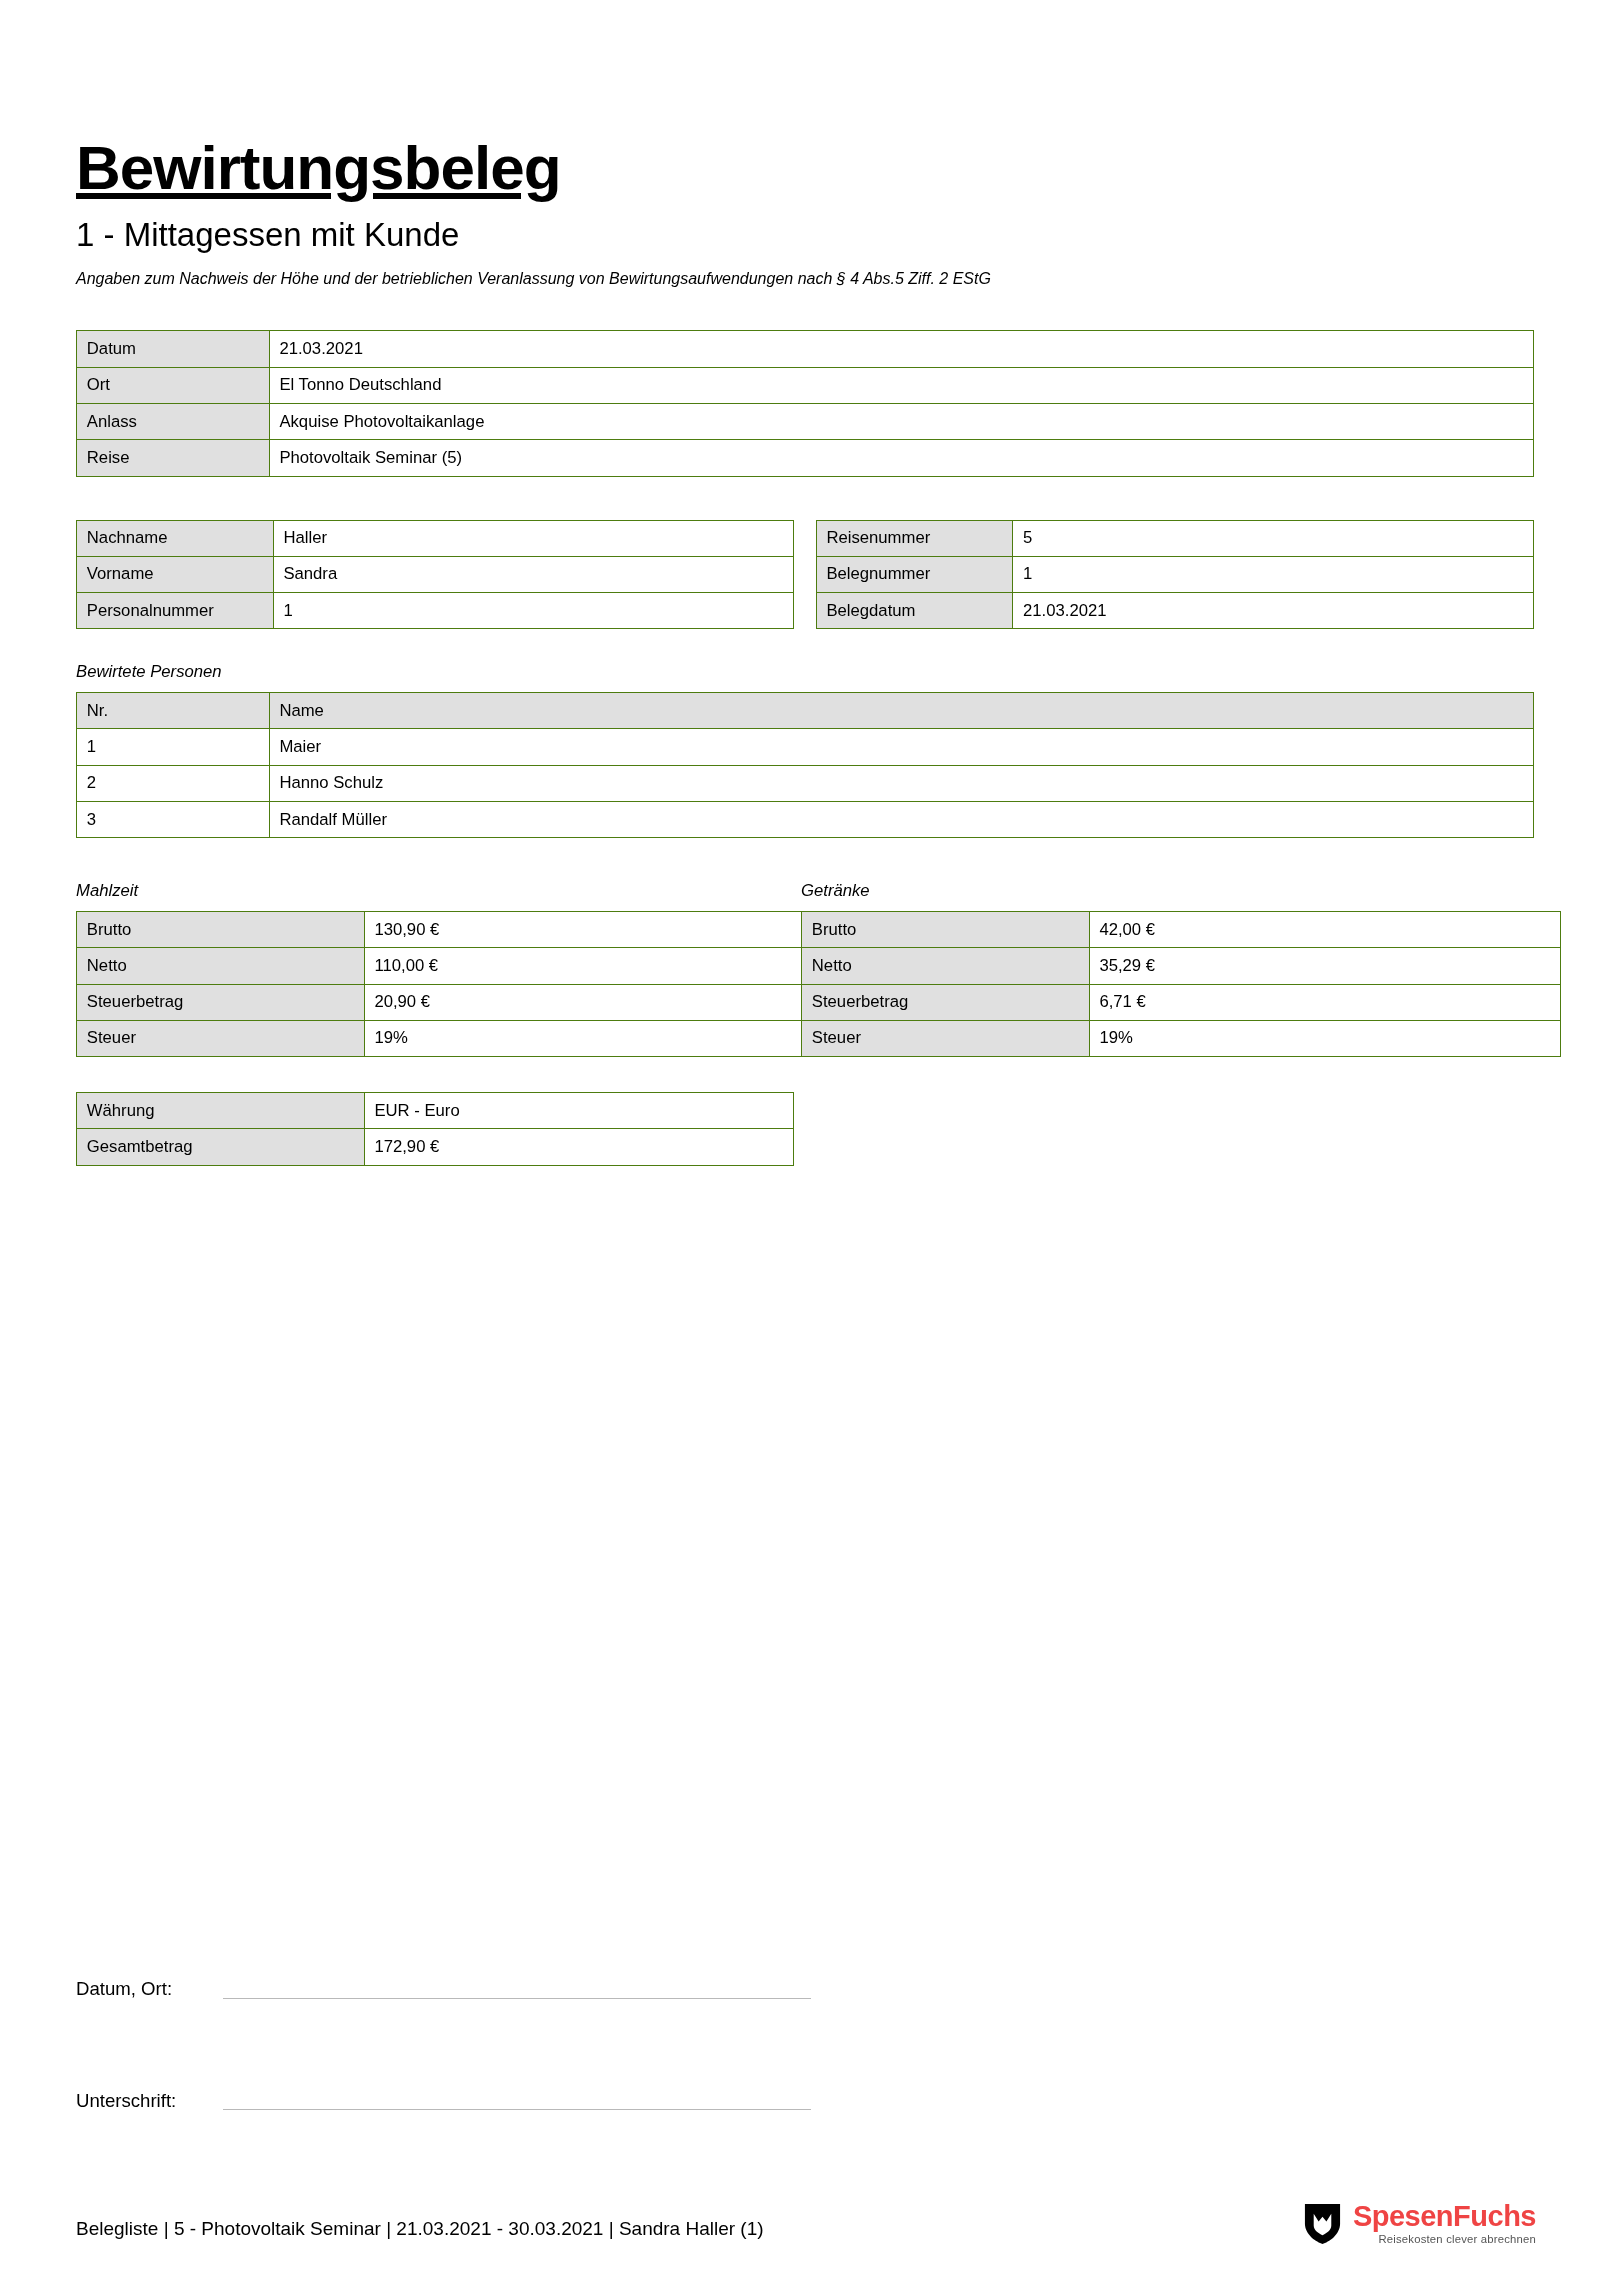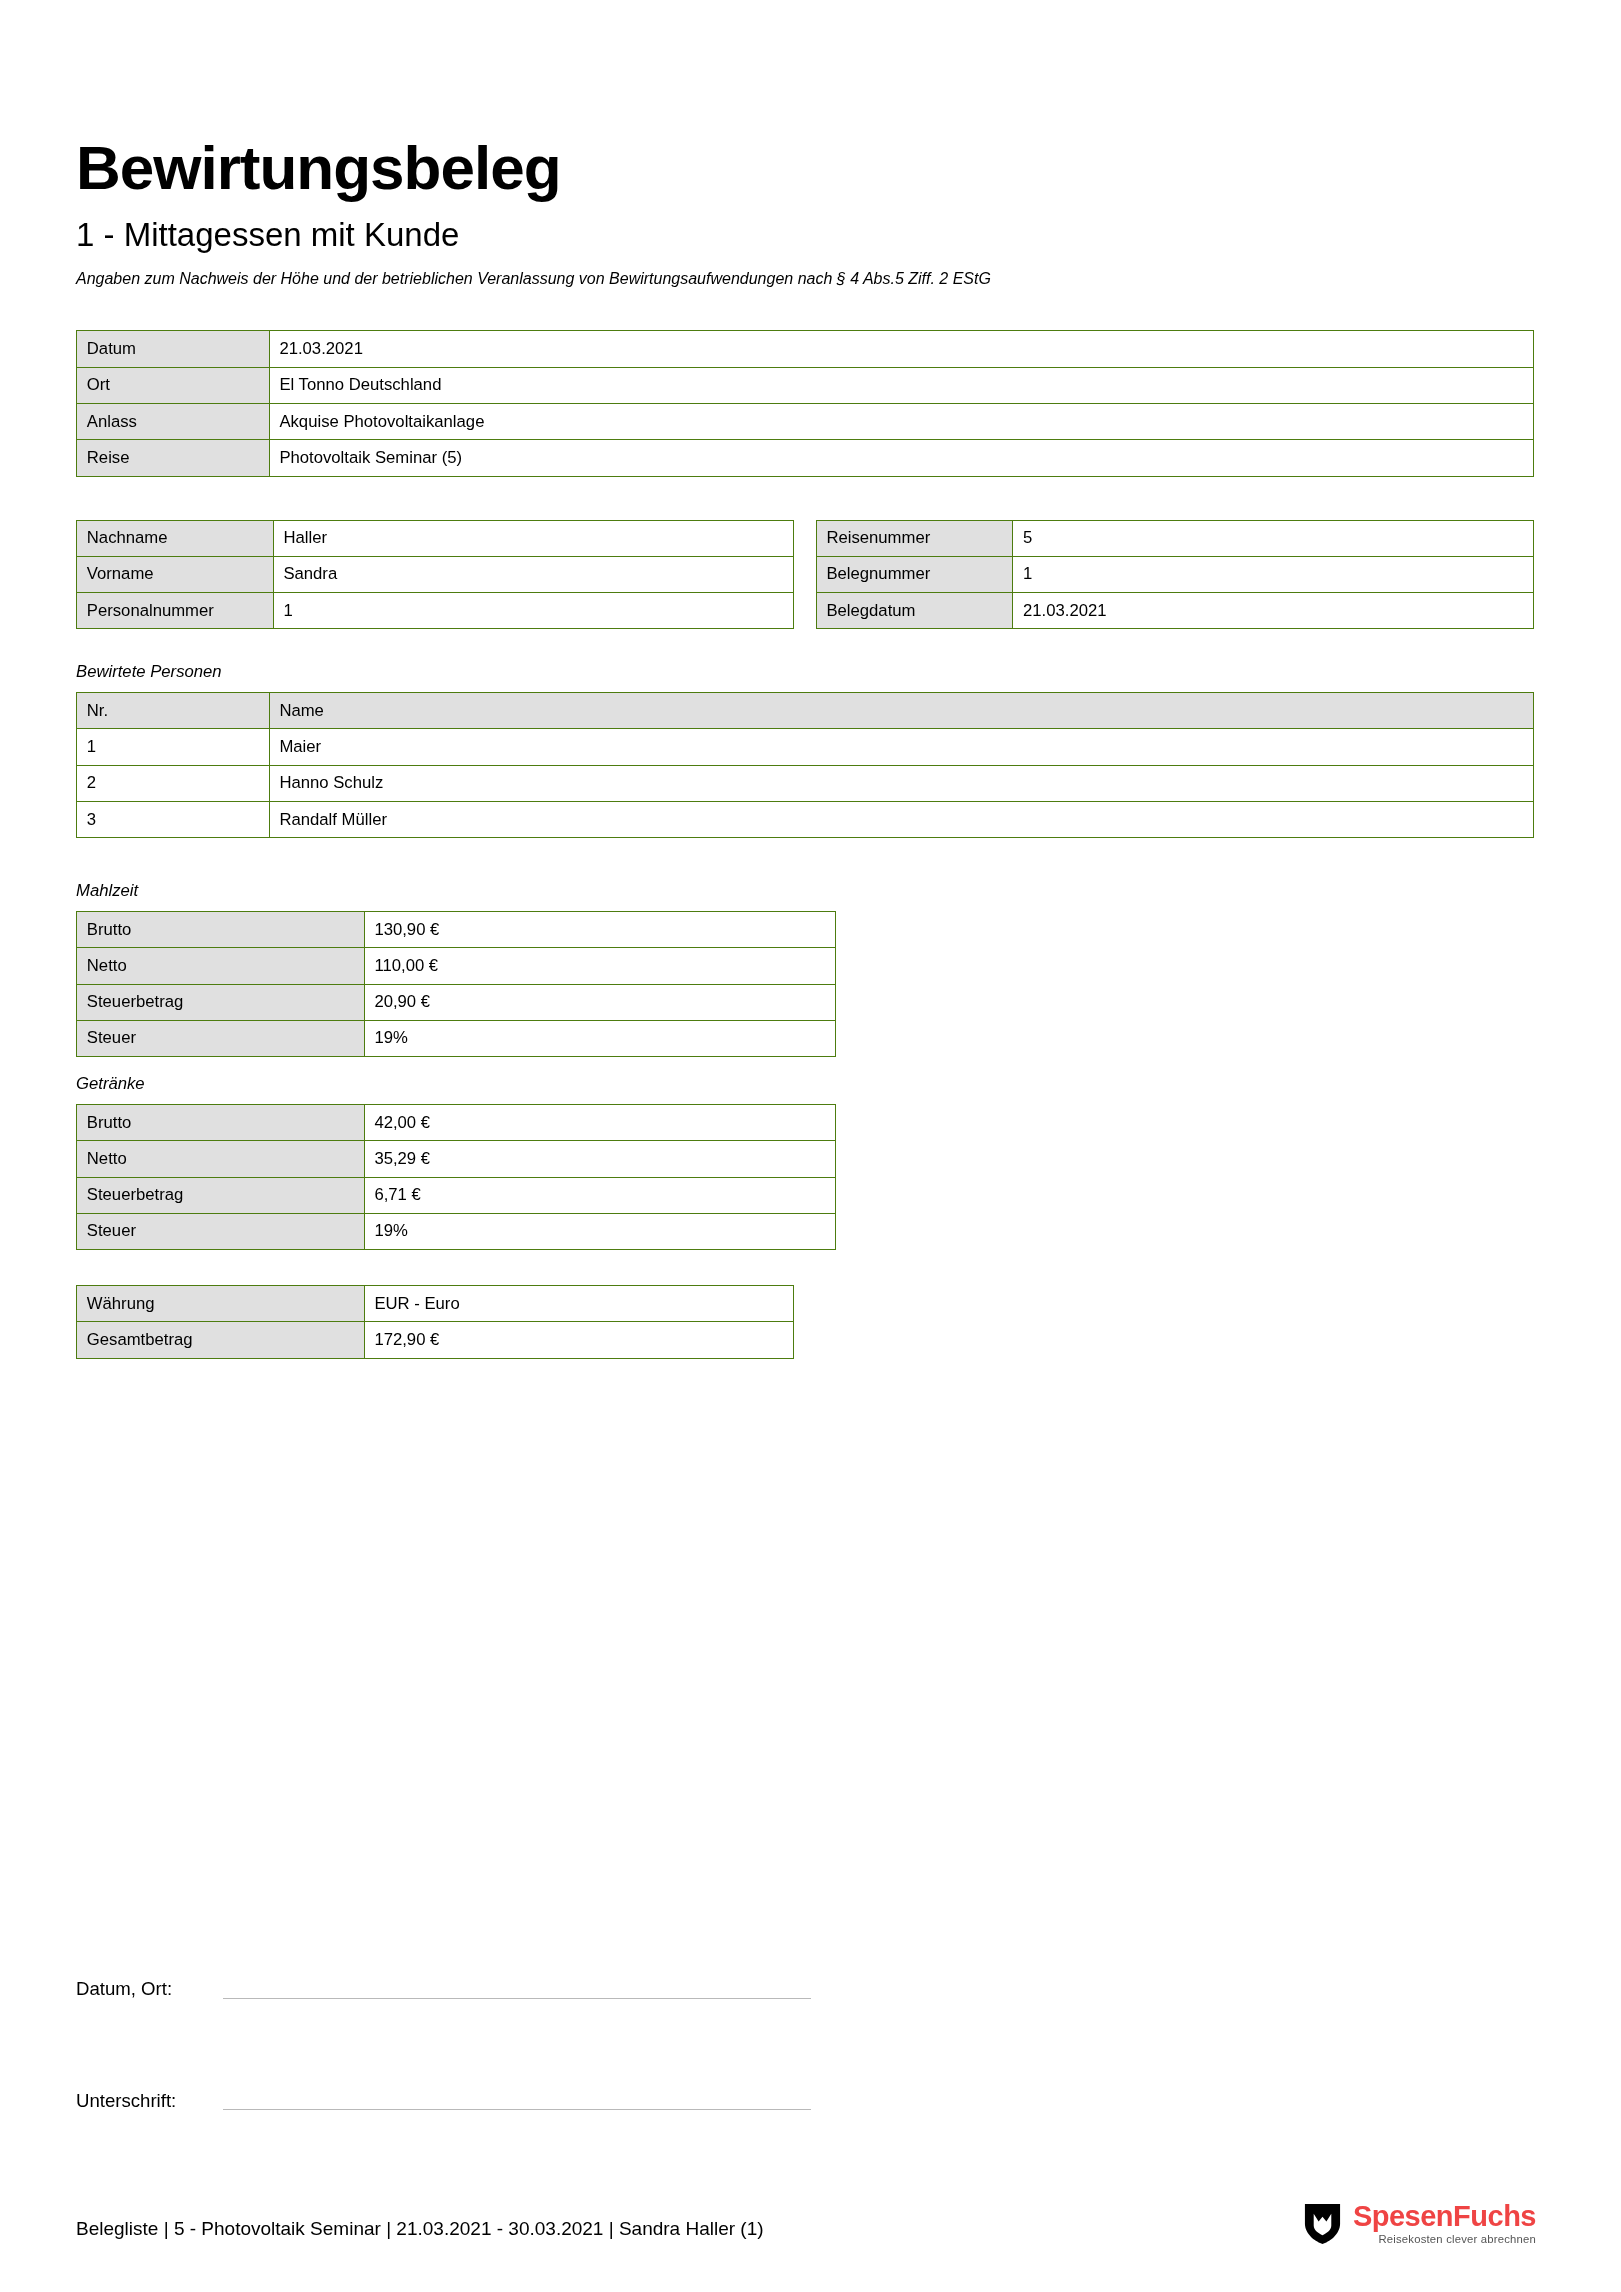--- a/index.html
+++ b/index.html
@@ -22,20 +22,21 @@
     height: 2293px;
     box-sizing: border-box;
     padding: 137px 86px 0 76px;
   }
   .title {
     font-size: 62px;
     font-weight: bold;
     letter-spacing: -1px;
     line-height: 1.0;
     margin: 0 0 17.6px 0;
+    text-decoration: underline;
   }
   .subtitle {
     font-size: 33px;
     font-weight: normal;
     line-height: 1.1;
     margin: 0 0 15.7px 0;
   }
   .legal {
     font-size: 16px;
     font-style: italic;
@@ -88,23 +89,22 @@
     margin: 0 0 9.8px 0;
   }
   .persons {
     width: 1458px;
     margin-bottom: 43px;
   }
   .persons td.c1 { width: 172px; }
 
   .amounts-wrap {
     display: flex;
-    gap: 17px;
+    gap: 7px;
     margin-bottom: 35px;
-    flex-direction: column;
   }
   .amt-col { width: 718px; }
   .amt-col .section-label { margin-bottom: 9.8px; }
   .amt-col table { width: 760px; }
   .amt-col td.lbl { width: 267px; }
 
   .total-table {
     width: 718px;
   }
   .total-table td.lbl { width: 267px; }

